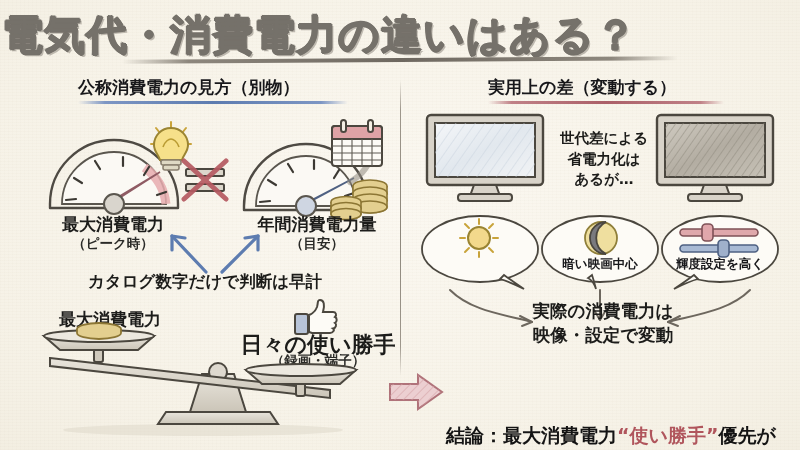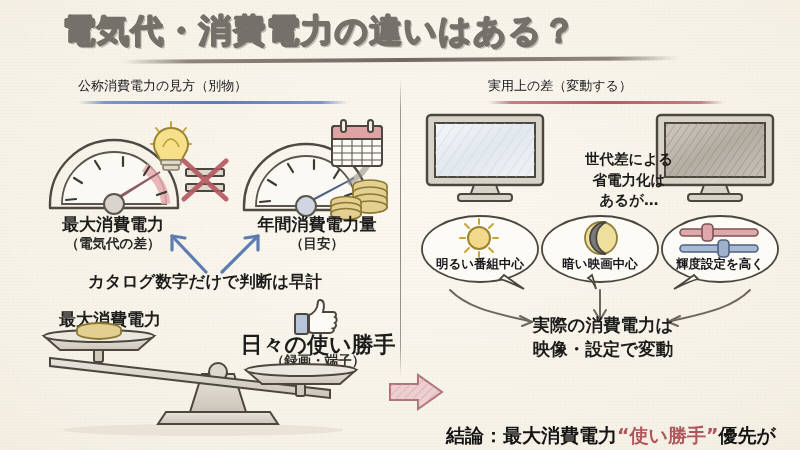--- a/index.html
+++ b/index.html
@@ -21,38 +21,38 @@
       repeating-linear-gradient(0deg, rgba(160,140,110,.030) 0 1px, rgba(0,0,0,0) 1px 3px),
       repeating-linear-gradient(90deg, rgba(160,140,110,.022) 0 1px, rgba(0,0,0,0) 1px 4px);
     opacity:.8;
   }
   .abs{position:absolute;}
   .txt{color:#20201e;line-height:1.16;white-space:pre;}
 
   
   #title{
     left:0;top:12px;width:639px;text-align:center;
-    font-size:33px;font-weight:700;letter-spacing:1px;
+    font-size:41px;font-weight:700;letter-spacing:1px;
     color:#3b3a36;
     text-shadow:
        1px 0 0 #75716a, -1px 0 0 #75716a, 0 1px 0 #75716a, 0 -1px 0 #75716a,
        2px 2px 0 rgba(120,114,104,.45);
     background:linear-gradient(135deg,#8a857c 0%,#c9c3b7 28%,#6f6a61 55%,#bdb7ab 80%,#7b766d 100%);
     -webkit-background-clip:text;background-clip:text;
     color:transparent;
   }
   #title-rule{
     left:122px;top:58px;width:556px;height:4px;
     background:linear-gradient(90deg,rgba(120,114,104,0) 0%,#8d877d 12%,#6e6860 50%,#8d877d 88%,rgba(120,114,104,0) 100%);
     border-radius:3px;
     transform:rotate(-.35deg);
   }
 
   
-  .sec-h{font-size:13px;font-weight:400;color:#17171a;}
+  .sec-h{font-size:17px;font-weight:700;color:#17171a;}
   .sec-u{height:3px;border-radius:3px;}
   #uL{background:linear-gradient(90deg,rgba(90,120,170,0) 0%,#7d96c4 10%,#5d7cb0 50%,#7d96c4 90%,rgba(90,120,170,0) 100%);}
   #uR{background:linear-gradient(90deg,rgba(180,90,95,0) 0%,#c08187 10%,#ab5f68 50%,#c08187 90%,rgba(180,90,95,0) 100%);}
 
   
   #divider{
     left:400px;top:80px;width:1px;height:296px;
     background:linear-gradient(180deg,rgba(120,114,104,0) 0%,#9e978c 10%,#8d877c 50%,#9e978c 90%,rgba(120,114,104,0) 100%);
   }
 
@@ -193,21 +193,21 @@
         <ellipse cx="16" cy="26" rx="15" ry="5.5"></ellipse>
         <path d="M1 26 v6 a15 5.5 0 0 0 30 0 v-6"></path>
         <ellipse cx="16" cy="32" rx="15" ry="5.5"></ellipse>
         <path d="M1 32 v6 a15 5.5 0 0 0 30 0 v-6"></path>
         <ellipse cx="16" cy="38" rx="15" ry="5.5"></ellipse>
       </g>
     </svg>
   </div>
 
   <div class="abs txt lbl" style="left:28px;top:215px;width:170px;font-size:17px;">最大消費電力</div>
-  <div class="abs txt sub" style="left:28px;top:236px;width:170px;font-size:13.5px;">（電気代の差）</div>
+  <div class="abs txt sub" style="left:28px;top:236px;width:170px;font-size:13.5px;">（ピーク時）</div>
 
   <div class="abs txt sub" style="left:228px;top:236px;width:178px;font-size:13.5px;">（目安）</div>
   <div class="abs txt lbl" style="left:228px;top:215px;width:178px;font-size:17px;">年間消費電力量</div>
 
   <div class="abs" style="left:160px;top:228px;">
     <svg width="115" height="48" viewBox="0 0 115 48">
       <g stroke="#5d7cb0" stroke-width="3.2" fill="none" stroke-linecap="round" stroke-linejoin="round">
         <line x1="46" y1="44" x2="12" y2="8"></line>
         <path d="M12 8 L12 22 M12 8 L25 10"></path>
         <line x1="62" y1="44" x2="98" y2="8"></line>
@@ -294,21 +294,21 @@
         </pattern>
       </defs>
       <rect x="3" y="3" width="116" height="70" rx="4" fill="#d8d3c9" stroke="#4b473f" stroke-width="2.4"></rect>
       <rect x="11" y="11" width="100" height="54" fill="url(#scr-dark)" stroke="#4b473f" stroke-width="2"></rect>
       <rect x="11" y="11" width="100" height="54" fill="url(#hatchD)" opacity=".75"></rect>
       <path d="M50 73 L72 73 L76 84 L46 84 Z" fill="#d8d3c9" stroke="#4b473f" stroke-width="2"></path>
       <rect x="34" y="82" width="54" height="7" rx="3" fill="#d8d3c9" stroke="#4b473f" stroke-width="2"></rect>
     </svg>
   </div>
 
-  <div class="abs txt lbl" style="left:573px;top:128px;width:112px;font-size:14.5px;line-height:1.42;margin-top:21px;">世代差による
+  <div class="abs txt lbl" style="left:548px;top:128px;width:112px;font-size:14.5px;line-height:1.42;">世代差による
 省電力化は
 あるが…</div>
 
   <div class="abs" style="left:418px;top:213px;">
     <svg width="124" height="76" viewBox="0 0 124 76">
       <ellipse cx="62" cy="36" rx="58" ry="33" fill="#fdfbf6" stroke="#4b473f" stroke-width="1.8"></ellipse>
       <path d="M86 62 C94 68 100 72 106 76 C98 72 90 68 82 66 Z" fill="#fdfbf6" stroke="#4b473f" stroke-width="1.8"></path>
       <g transform="translate(42,6)">
         <g stroke="#c8a33a" stroke-width="2" stroke-linecap="round">
           <line x1="19" y1="0" x2="19" y2="5"></line>
@@ -317,21 +317,20 @@
             <line x1="33" y1="19" x2="38" y2="19"></line>
           <line x1="5" y1="5" x2="9" y2="9"></line>
             <line x1="29" y1="29" x2="33" y2="33"></line>
           <line x1="33" y1="5" x2="29" y2="9"></line>
             <line x1="9" y1="29" x2="5" y2="33"></line>
         </g>
         <circle cx="19" cy="19" r="11" fill="#f3d98c" stroke="#9a8432" stroke-width="2"></circle>
       </g>
     </svg>
   </div>
-  <div class="abs txt bub-t" style="left:420px;top:257px;width:120px;">明るい番組中心</div>
 
   <div class="abs" style="left:538px;top:213px;">
     <svg width="124" height="76" viewBox="0 0 124 76">
       <ellipse cx="62" cy="36" rx="58" ry="33" fill="#fdfbf6" stroke="#4b473f" stroke-width="1.8"></ellipse>
       <path d="M54 62 C56 68 57 72 58 76 C56 70 54 67 50 65 Z" fill="#fdfbf6" stroke="#4b473f" stroke-width="1.8"></path>
       <g transform="translate(44,8)">
         <circle cx="19" cy="17" r="16" fill="#efdf9f" stroke="#8f7f3a" stroke-width="1.8"></circle>
         <path d="M24 1 A16 16 0 1 0 24 33 A18 18 0 0 1 24 1 Z" fill="#7a7a7e" stroke="#4b473f" stroke-width="1.8"></path>
       </g>
     </svg>
@@ -358,21 +357,21 @@
         <path d="M20 2 C40 22 70 26 102 34"></path>
         <path d="M102 34 L90 28 M102 34 L92 38"></path>
         <path d="M170 2 L170 32"></path>
         <path d="M170 32 L164 22 M170 32 L176 22"></path>
         <path d="M320 2 C300 22 270 26 238 34"></path>
         <path d="M238 34 L250 28 M238 34 L248 38"></path>
       </g>
     </svg>
   </div>
 
-  <div class="abs txt lbl" style="left:468px;top:313px;width:270px;font-size:17.5px;line-height:1.38;">実際の消費電力は
+  <div class="abs txt lbl" style="left:468px;top:299px;width:270px;font-size:17.5px;line-height:1.38;">実際の消費電力は
 映像・設定で変動</div>
 
   <div class="abs" style="left:388px;top:372px;">
     <svg width="56" height="40" viewBox="0 0 56 40">
       <defs>
         <pattern id="hatchA" width="6" height="6" patternUnits="userSpaceOnUse" patternTransform="rotate(45)">
           <line x1="0" y1="0" x2="0" y2="6" stroke="#d4a2a6" stroke-width="1.6"></line>
         </pattern>
       </defs>
       <path d="M2 12 L30 12 L30 3 L54 20 L30 37 L30 28 L2 28 Z" fill="#eccfd1" stroke="#b0737a" stroke-width="2"></path>

